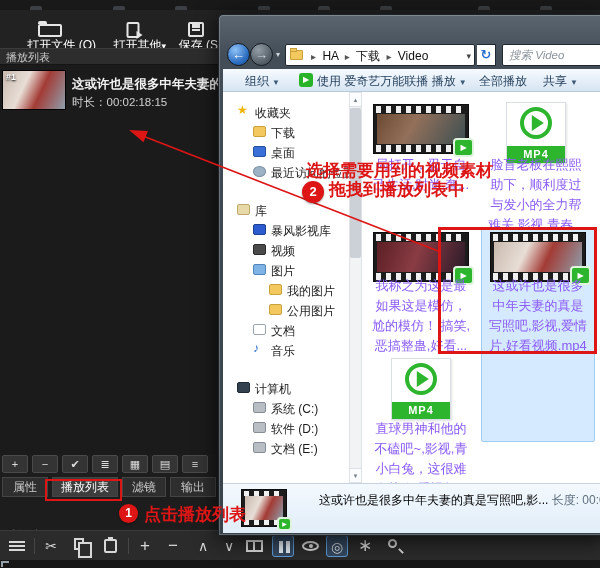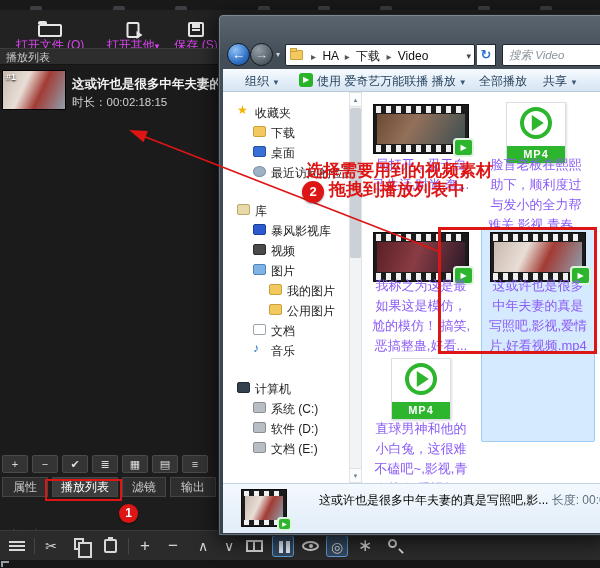--- a/index.html
+++ b/index.html
@@ -4,21 +4,21 @@
 <style>
   html,body{margin:0;padding:0;background:#101010;}
   *{box-sizing:border-box;font-family:"Liberation Sans","DejaVu Sans",sans-serif;}
   #stage{position:relative;width:600px;height:568px;overflow:hidden;background:#1d1d1d;}
   .abs{position:absolute;}
 
   
   .ed-top{left:0;top:0;width:600px;height:10px;background:#191919;}
   .ptop{position:absolute;top:6px;height:5px;width:12px;background:#4b5056;border-radius:2px 2px 0 0;opacity:.7;}
   .ed-toolbar{left:0;top:10px;width:600px;height:38px;background:#222;}
-  .tbtn{position:absolute;top:8px;height:38px;text-align:center;color:#d946ef;font-size:12px;cursor:default;}
+  .tbtn{position:absolute;top:8px;height:38px;text-align:right;color:#ffffff;font-size:12px;cursor:default;}
   .tbtn .lab{position:absolute;left:0;right:0;bottom:2px;white-space:nowrap;}
   .ic-folder{position:absolute;left:50%;top:6px;transform:translateX(-50%);width:24px;height:13px;border:2px solid #e6e6e6;border-radius:2px;}
   .ic-folder:before{content:"";position:absolute;left:-2px;top:-5px;width:9px;height:3px;background:#e6e6e6;border-radius:2px 2px 0 0;}
   .ic-doc{position:absolute;left:50%;top:4px;transform:translateX(-50%);width:13px;height:16px;border:2px solid #e6e6e6;border-radius:2px;}
   .ic-doc:after{content:"";position:absolute;right:-5px;bottom:-3px;border-left:6px solid #e6e6e6;border-top:4px solid transparent;border-bottom:4px solid transparent;}
   .ic-save{position:absolute;left:50%;top:4px;transform:translateX(-50%);width:16px;height:15px;border:2px solid #e6e6e6;border-radius:2px;}
   .ic-save:before{content:"";position:absolute;left:2px;top:-1px;width:8px;height:5px;background:#e6e6e6;}
   .ic-save:after{content:"";position:absolute;left:2px;bottom:0;width:8px;height:4px;border-top:2px solid #e6e6e6;}
   .pl-head{left:0;top:48px;width:218px;height:17px;background:#2d2d2d;border-top:1px solid #3c3c3c;border-bottom:1px solid #151515;color:#c9c9c9;font-size:11px;line-height:16px;padding-left:6px;}
   .pl-body{left:0;top:65px;width:218px;height:390px;background:#1b1b1b;}
@@ -358,22 +358,22 @@
         <div>片,好看视频.mp4</div>
       </div>
 
       <div class="mp4" style="left:168px;top:266px">
         <span class="ring"></span>
         <span class="rtri"></span>
         <span class="band">MP4</span>
       </div>
       <div class="cap" style="left:140px;top:327px">
         <div>直球男神和他的</div>
+        <div>不磕吧~,影视,青</div>
         <div>小白兔，这很难</div>
-        <div>不磕吧~,影视,青</div>
         <div>春片,好看视频...</div>
       </div>
     </div>
 
     <div class="details">
       <div class="dthumb film">
         <span class="sprk t" style="height:5px"></span>
         <span class="sprk b" style="height:5px"></span>
         <span class="fimg" style="top:6px;bottom:6px;background:linear-gradient(115deg,#c9b9ae,#e8ded6 35%,#a33b35 60%,#8ea0ad)"></span>
         <span class="badge" style="right:-6px;bottom:-5px;width:15px;height:14px;line-height:10px;font-size:6px">▶</span>
@@ -388,14 +388,15 @@
   </svg>
 
   <div class="redbox" style="left:438px;top:227px;width:159px;height:127px;border-width:3px"></div>
   <div class="redbox" style="left:45px;top:479px;width:77px;height:22px"></div>
 
   <div class="redtext" style="left:306px;top:159px">选择需要用到的视频素材</div>
   <div class="redtext" style="left:329px;top:178px">拖拽到播放列表中</div>
   <div class="redcirc" style="left:302px;top:181px;width:22px;height:22px;font-size:13px;line-height:22px">2</div>
 
   <div class="redcirc" style="left:119px;top:504px;width:19px;height:19px;font-size:12px;line-height:19px">1</div>
+  <div class="redtext" style="left:144px;top:503px">点击播放列表</div>
 
 </div>
 
 </body></html>

